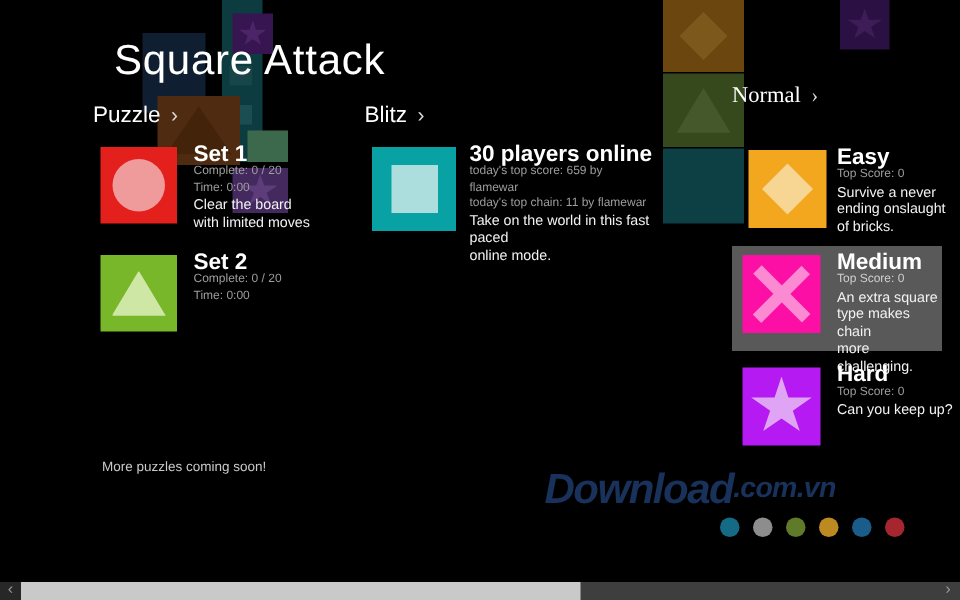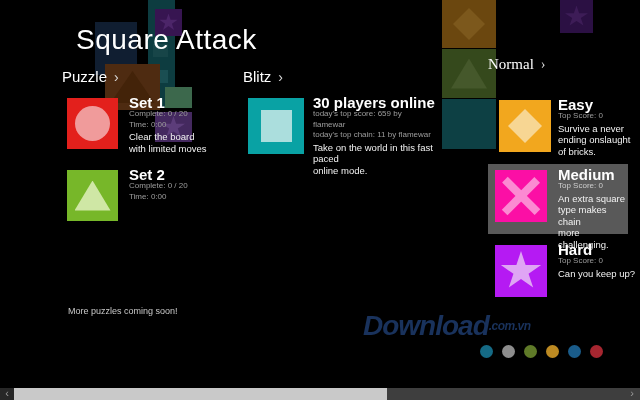--- a/index.html
+++ b/index.html
@@ -32,21 +32,21 @@
   .item-title{font-weight:bold;font-size:15px;color:#fff;line-height:12px;}
   .item-sub{font-size:8px;color:#9d9d9d;line-height:10.5px;}
   .item-sub-light{font-size:8px;color:#cfcfcf;line-height:10.5px;}
   .item-desc{font-size:9.5px;color:#f2f2f2;line-height:11.5px;white-space:pre-line;margin-top:1px;}
   .row-selected{background:#595959;}
   .puzzle-footer{position:absolute;left:68px;top:258px;font-size:9px;color:#c9c9c9;margin-top:48px;}
 
   
   .watermark{position:absolute;left:363px;top:310px;display:flex;align-items:center;color:#19325c;font-style:italic;font-weight:bold;}
   .wm-brand{font-size:28px;letter-spacing:-1px;}
-  .wm-suffix{font-size:12px;letter-spacing:-.5px;}
+  .wm-suffix{font-size:19px;letter-spacing:-.5px;}
   .wm-dots{position:absolute;left:480px;top:345px;display:flex;gap:9px;}
   .dot{width:13px;height:13px;border-radius:50%;display:inline-block;}
 
   
   .scrollbar{position:absolute;left:0;right:0;bottom:0;height:12px;background:#3e3e3e;}
   .sb-btn{position:absolute;top:0;height:12px;color:#999;font-size:11px;line-height:11px;text-align:center;cursor:pointer;}
   .sb-left{left:0;width:14px;background:#272727;}
   .sb-right{right:0;width:16px;}
   .sb-thumb{position:absolute;left:14px;top:0;width:373px;height:12px;background:#c9c9c9;cursor:pointer;}
 </style>

